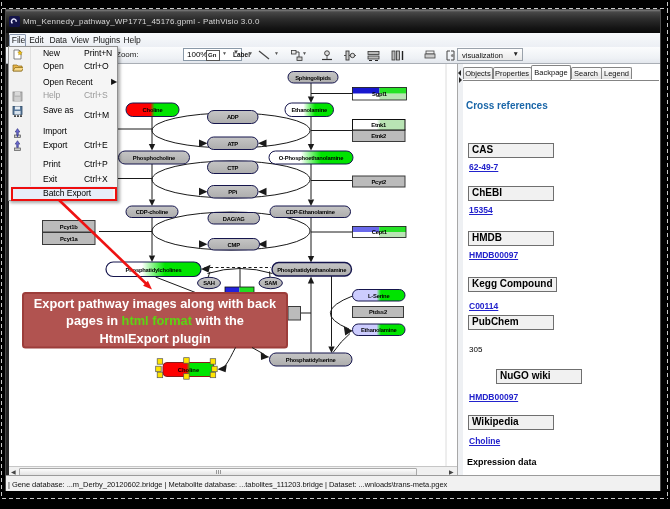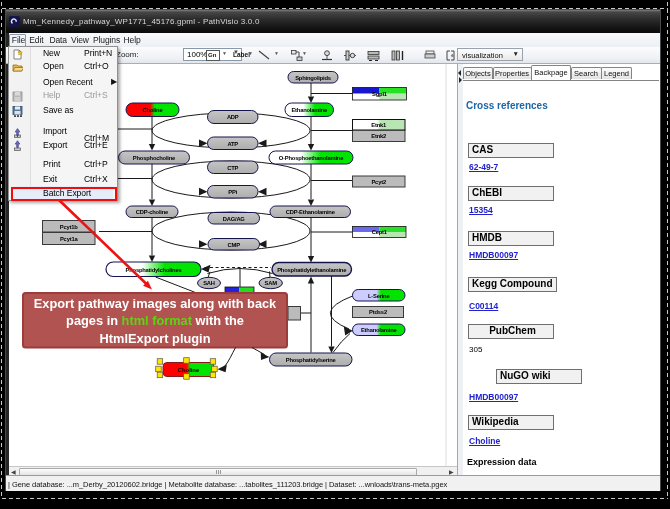--- a/index.html
+++ b/index.html
@@ -348,21 +348,21 @@
     <div id="panelbody" class="abs"></div>
     <div class="abs" style="left:3px;top:35.5px;font-size:10px;font-weight:bold;color:#1a66a8;">Cross references</div>
     <div class="sechead" style="top:78.5px;">CAS</div>
     <div class="slink" style="top:97.5px;">62-49-7</div>
     <div class="sechead" style="top:122px;">ChEBI</div>
     <div class="slink" style="top:141px;">15354</div>
     <div class="sechead" style="top:167px;">HMDB</div>
     <div class="slink" style="top:186px;">HMDB00097</div>
     <div class="sechead" style="top:213px;width:84px;">Kegg Compound</div>
     <div class="slink" style="top:236.5px;">C00114</div>
-    <div class="sechead" style="top:260px;text-align:center;">PubChem</div>
+    <div class="sechead" style="top:251px;">PubChem</div>
     <div class="sval" style="top:281px;">305</div>
     <div class="sechead" style="top:304.5px;margin-left:28px;">NuGO wiki</div>
     <div class="slink" style="top:327.5px;">HMDB00097</div>
     <div class="sechead" style="top:351px;">Wikipedia</div>
     <div class="slink" style="top:372px;">Choline</div>
     <div class="abs" style="left:4px;top:392.5px;font-size:9px;font-weight:bold;color:#000;">Expression data</div>
   </div>
   <div id="statusbar" class="abs">
       <span style="position:absolute;left:2px;top:4px;">| Gene database: ...m_Derby_20120602.bridge | Metabolite database: ...tabolites_111203.bridge | Dataset: ...wnloads\trans-meta.pgex</span>
     </div>
@@ -398,21 +398,21 @@
       <rect x="5" y="9.3" width="2" height="1.6" fill="#333"></rect>
       <rect x="8" y="9.3" width="2" height="1.6" fill="#333"></rect>
     </svg>
     <span class="mi" style="top:58.1px;">Save as</span>
     <svg class="mico" style="top:79.5px;" viewBox="0 0 11 11">
       <rect x="2.5" y="8" width="6" height="2.5" fill="#c9c9c9" stroke="#555" stroke-width="0.7"></rect>
       <path d="M5.5,10 V5 M5.5,10 Z" stroke="#4747aa" stroke-width="1"></path>
       <path d="M3.2,4.8 h1.5 v-3.3 h1.6 v3.3 h1.5 L5.5,8.2 z" fill="#6a6ad0" stroke="#2e2e7a" stroke-width="0.6" transform="rotate(180 5.5 4.9)"></path>
     </svg>
     <span class="mi" style="top:79px;">Import</span>
-      <span class="ms" style="top:86px;">Ctrl+M</span>
+      <span class="ms" style="top:63px;">Ctrl+M</span>
     <svg class="mico" style="top:93.2px;" viewBox="0 0 11 11">
       <rect x="2.5" y="8" width="6" height="2.5" fill="#c9c9c9" stroke="#555" stroke-width="0.7"></rect>
       <path d="M3.2,7.5 h1.5 v3.3 h1.6 v-3.3 h1.5 L5.5,4.1 z" fill="#6a6ad0" stroke="#2e2e7a" stroke-width="0.6" transform="translate(0,-3.4)"></path>
     </svg>
     <span class="mi" style="top:92.8px;">Export</span>
       <span class="ms" style="top:92.8px;">Ctrl+E</span>
     <span class="mi" style="top:112.2px;">Print</span>
       <span class="ms" style="top:112.2px;">Ctrl+P</span>
     <span class="mi" style="top:127.1px;">Exit</span>
       <span class="ms" style="top:127.1px;">Ctrl+X</span>

